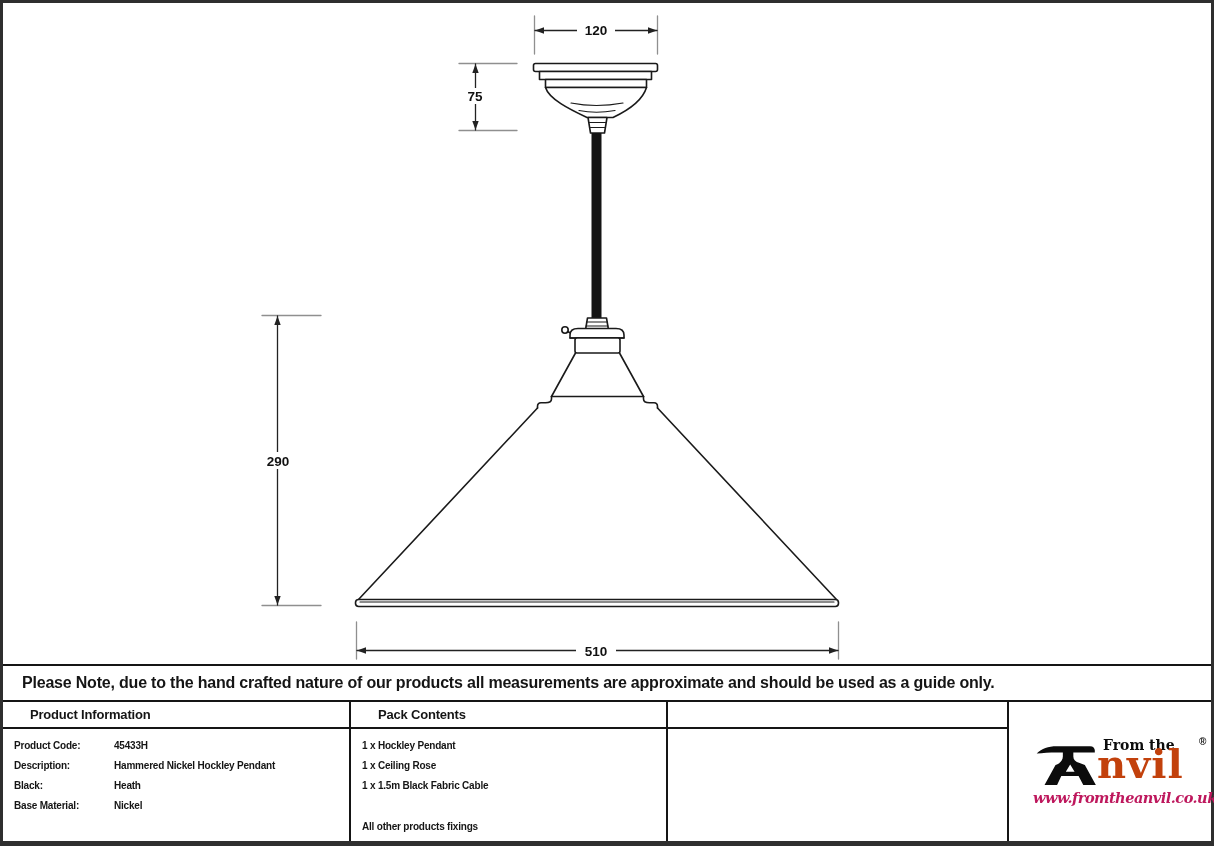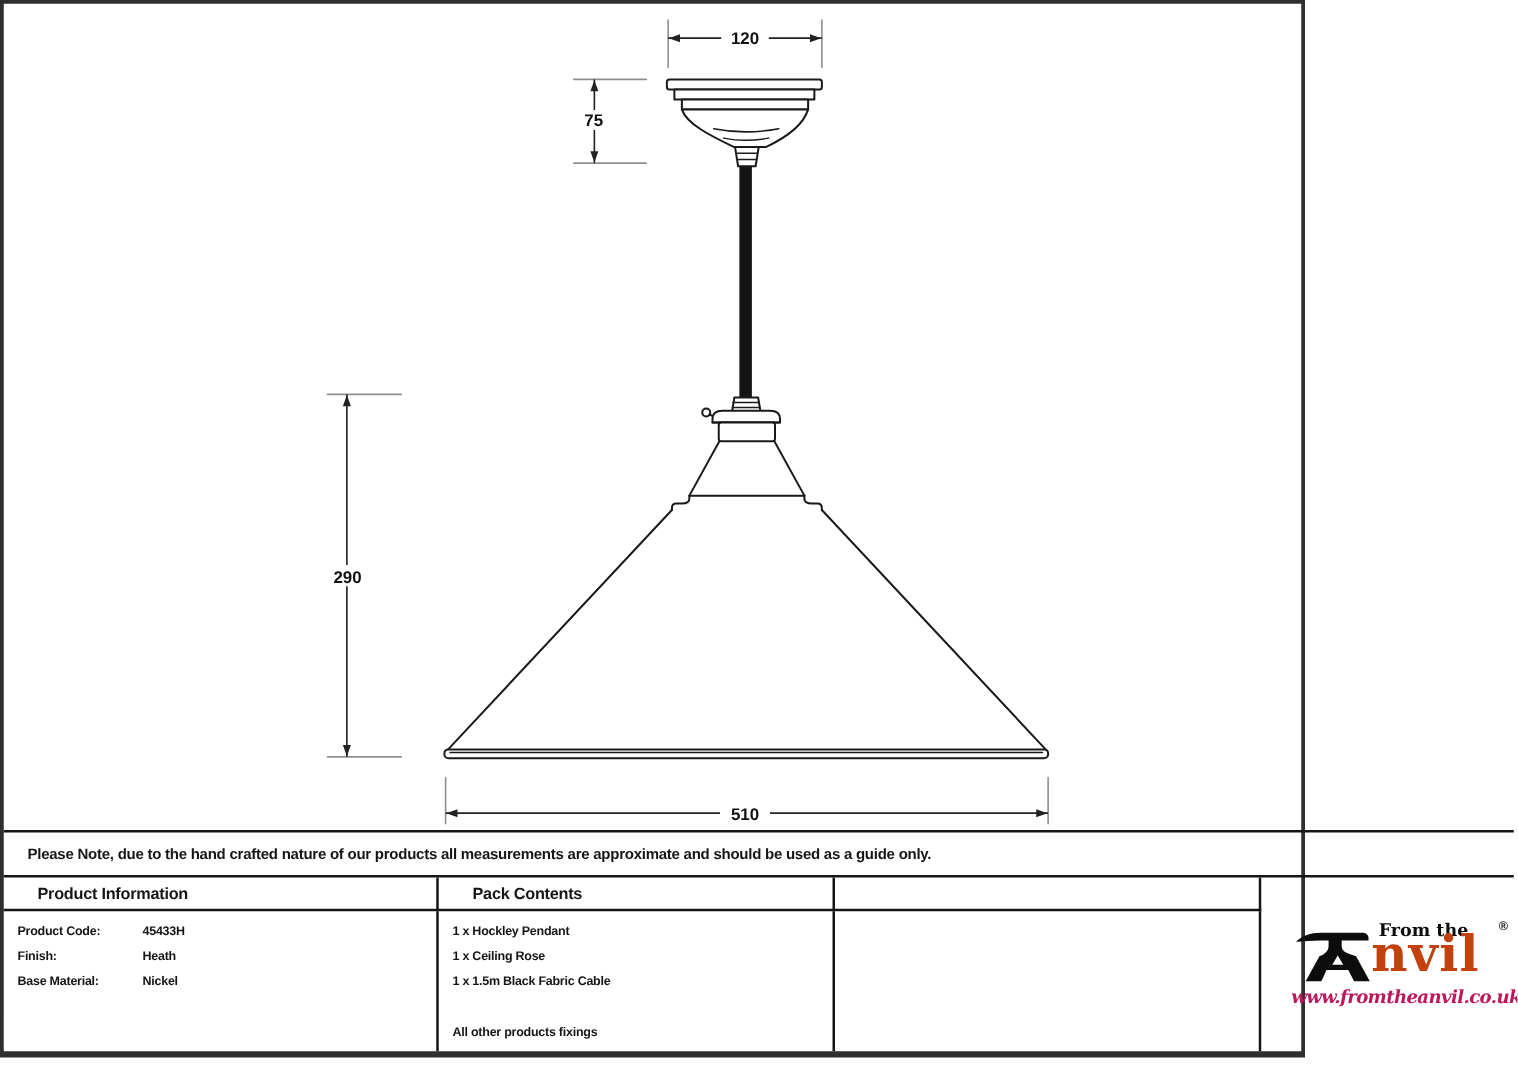--- a/index.html
+++ b/index.html
@@ -1,29 +1,29 @@
 <!DOCTYPE html>
 <html><head>
 <meta charset="utf-8">
 <style>
   html,body{margin:0;padding:0;background:#fff;}
   body{width:1214px;height:853px;position:relative;font-family:"Liberation Sans",sans-serif;}
   .sheet{
-    position:absolute;top:0;left:0;width:1044px;height:846px;
+    position:absolute;top:0;left:0;width:1214px;height:846px;
     box-sizing:border-box;background:#fff;
     border:3px solid #2f2f2f;border-bottom-width:5px;
   }
   .sheet-inner{position:absolute;inset:0;}
   svg.drawing{position:absolute;top:0;left:0;display:block;}
 
   .note-row{
     position:absolute;left:0;top:661px;width:1208px;height:38px;box-sizing:border-box;
     border-top:2px solid #151515;border-bottom:2px solid #151515;
     line-height:34px;padding-left:19px;
-    font-size:12px;font-weight:bold;color:#151515;letter-spacing:-0.2px;
+    font-size:16px;font-weight:bold;color:#151515;letter-spacing:-0.2px;
   }
   .grid{
     position:absolute;left:0;top:699px;width:1208px;height:139px;
     display:grid;grid-template-columns:348px 317px 341px 1fr;grid-template-rows:27px 1fr;
     color:#151515;
   }
   .cell{box-sizing:border-box;}
   .hdr{border-right:2px solid #151515;border-bottom:2px solid #151515;
        font-size:13px;font-weight:bold;line-height:25px;padding-left:27px;letter-spacing:-0.2px;}
   .bdy{border-right:2px solid #151515;padding:7px 0 0 11px;font-size:10px;font-weight:bold;letter-spacing:-0.2px;}
@@ -155,21 +155,25 @@
           <div class="url">www.fromtheanvil.co.uk</div>
         </div>
       </div>
 
       <div class="cell bdy">
         <div class="kv">
           <span class="k">Product Code:</span>
           <span class="v">45433H</span>
         </div>
         <div class="kv">
-          <span class="k">Finish:</span>
+          <span class="k">Description:</span>
+          <span class="v">Hammered Nickel Hockley Pendant</span>
+        </div>
+        <div class="kv">
+          <span class="k">Black:</span>
           <span class="v">Heath</span>
         </div>
         <div class="kv">
           <span class="k">Base Material:</span>
           <span class="v">Nickel</span>
         </div>
       </div>
 
       <div class="cell bdy">
         <div class="pack-item">1 x Hockley Pendant</div>

